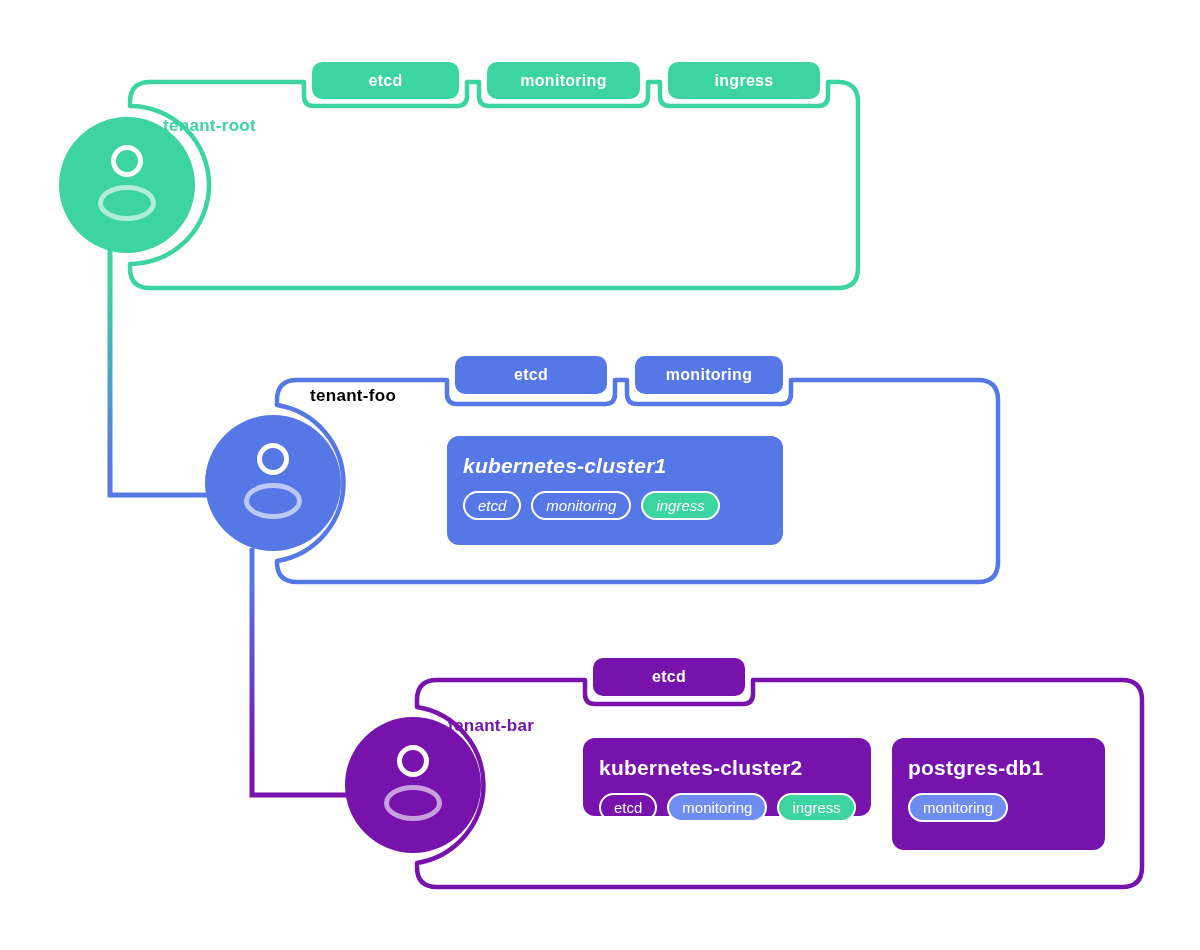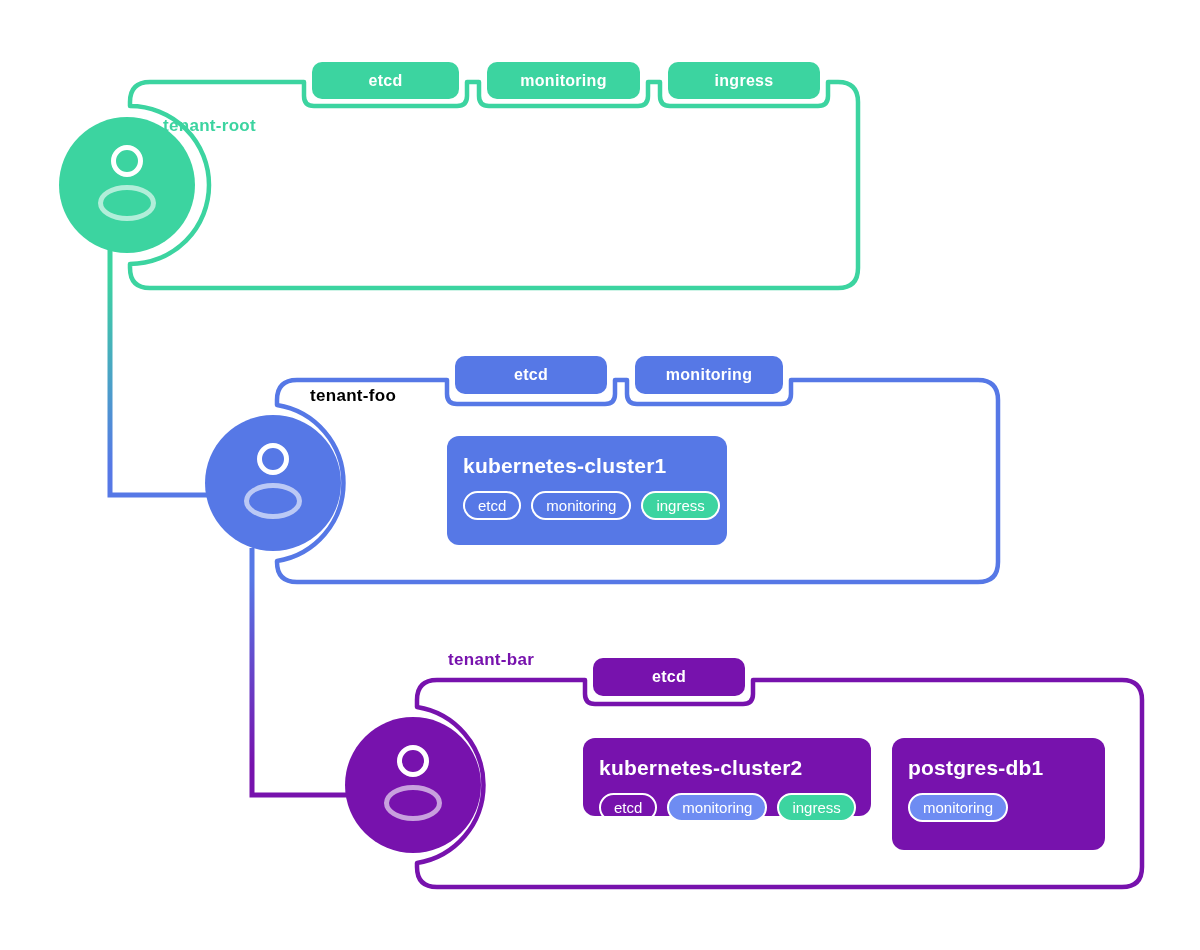--- a/index.html
+++ b/index.html
@@ -131,36 +131,36 @@
   </div>
   <div class="tag blue" style="left:635px;top:356px;width:148px;height:38px;">
     <span>monitoring</span>
   </div>
 
   <div class="avatar blue" style="left:205px;top:415px;">
     <div class="head"></div>
     <div class="torso"></div>
   </div>
 
-  <div class="cluster blue" style="left:447px;top:436px;width:280px;height:109px;">
+  <div class="cluster blue" style="left:447px;top:436px;width:336px;height:109px;font-style:italic;">
     <div class="title">kubernetes-cluster1</div>
     <div class="pills">
       <div class="pill outline">
         <span>etcd</span>
       </div>
       <div class="pill outline">
         <span>monitoring</span>
       </div>
       <div class="pill fill-green">
         <span>ingress</span>
       </div>
     </div>
   </div>
 
-  <div class="tenant-label purple" style="left:448px;top:650px;">tenant-bar</div>
+  <div class="tenant-label purple" style="left:448px;top:716px;">tenant-bar</div>
 
   <div class="tag purple" style="left:593px;top:658px;width:152px;height:38px;">
     <span>etcd</span>
   </div>
 
   <div class="avatar purple" style="left:345px;top:717px;">
     <div class="head"></div>
     <div class="torso"></div>
   </div>
 

